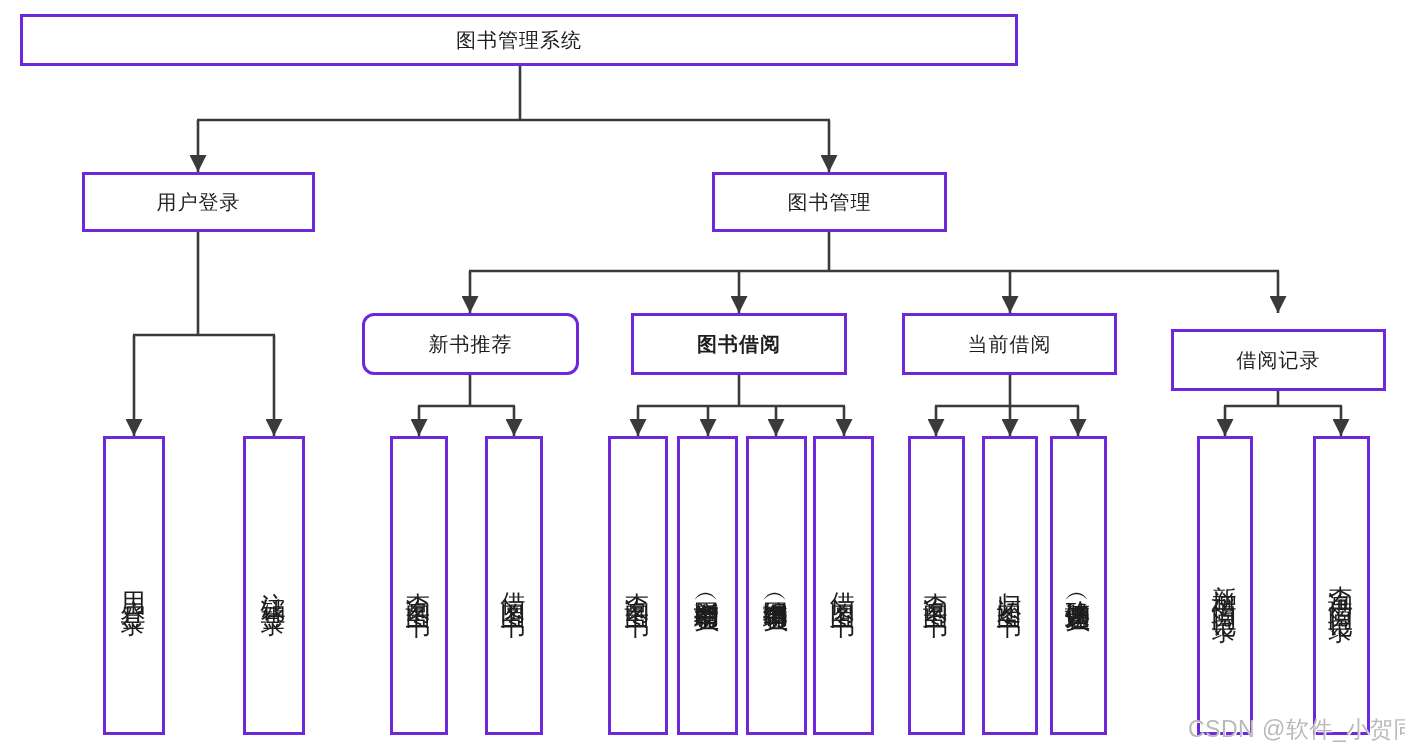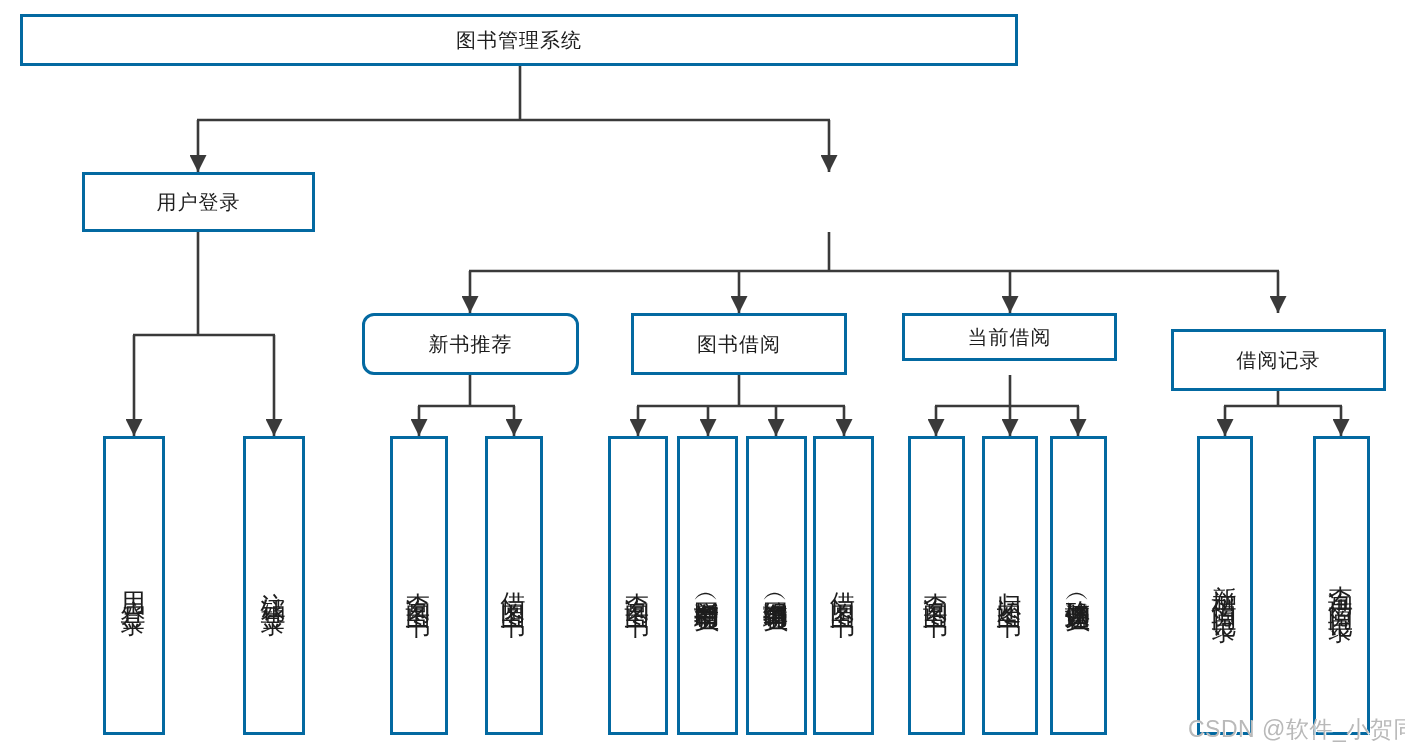--- a/index.html
+++ b/index.html
@@ -3,21 +3,21 @@
 <meta charset="utf-8">
 <style>
   html,body { margin:0; padding:0; background:#ffffff; }
   .canvas {
     position:relative; width:1405px; height:747px; background:#ffffff;
     font-family:"Liberation Sans", sans-serif; overflow:hidden;
   }
   .connector-layer { position:absolute; left:0; top:0; width:1405px; height:747px; }
   .connector-layer line { stroke:#3a3a3a; stroke-width:2.6; }
   .box {
-    position:absolute; background:#ffffff; border:3px solid #0369a1;
+    position:absolute; background:#ffffff; border:3px solid #6d28d9;
     box-sizing:border-box; display:flex; align-items:center; justify-content:center;
     color:#1d1d1d;
   }
   .hbox { font-size:20px; letter-spacing:1px; }
   .vbox span {
     writing-mode:vertical-rl; text-orientation:mixed;
     font-size:25px; letter-spacing:7px; white-space:nowrap;
   }
   .vbox.long span { letter-spacing:1px; }
   .watermark {
@@ -75,24 +75,25 @@
 
     <line x1="1278" y1="375" x2="1278" y2="406"></line>
     <line x1="1224" y1="406" x2="1342" y2="406"></line>
     <line x1="1225" y1="406" x2="1225" y2="436" marker-end="url(#arw)"></line>
     <line x1="1341" y1="406" x2="1341" y2="436" marker-end="url(#arw)"></line>
   </svg>
 
   <div class="box hbox" style="left:20px; top:14px; width:998px; height:52px;">图书管理系统</div>
 
   <div class="box hbox" style="left:82px; top:172px; width:233px; height:60px;">用户登录</div>
+  <div class="box hbox" style="left:712px; top:172px; width:235px; height:60px;">图书管理</div>
 
   <div class="box hbox" style="left:362px; top:313px; width:217px; height:62px;border-radius:12px;">新书推荐</div>
-  <div class="box hbox" style="left:631px; top:313px; width:216px; height:62px;">图书借阅</div>
-  <div class="box hbox" style="left:902px; top:313px; width:215px; height:48px;">当前借阅</div>
+  <div class="box hbox" style="left:631px; top:313px; width:216px; height:62px;font-weight:bold;">图书借阅</div>
+  <div class="box hbox" style="left:902px; top:313px; width:215px; height:62px;">当前借阅</div>
   <div class="box hbox" style="left:1171px; top:313px; width:215px; height:62px;margin-top:16px;">借阅记录</div>
 
   <div class="box vbox" style="left:103px; top:436px; width:62px; height:299px;">
     <span>用户登录</span>
   </div>
   <div class="box vbox" style="left:243px; top:436px; width:62px; height:299px;">
     <span>注销登录</span>
   </div>
 
   <div class="box vbox" style="left:390px; top:436px; width:58px; height:299px;">

